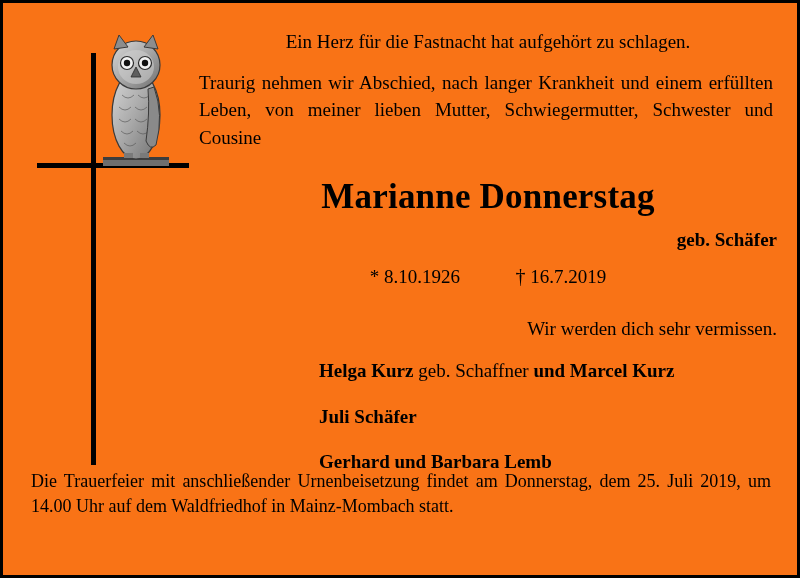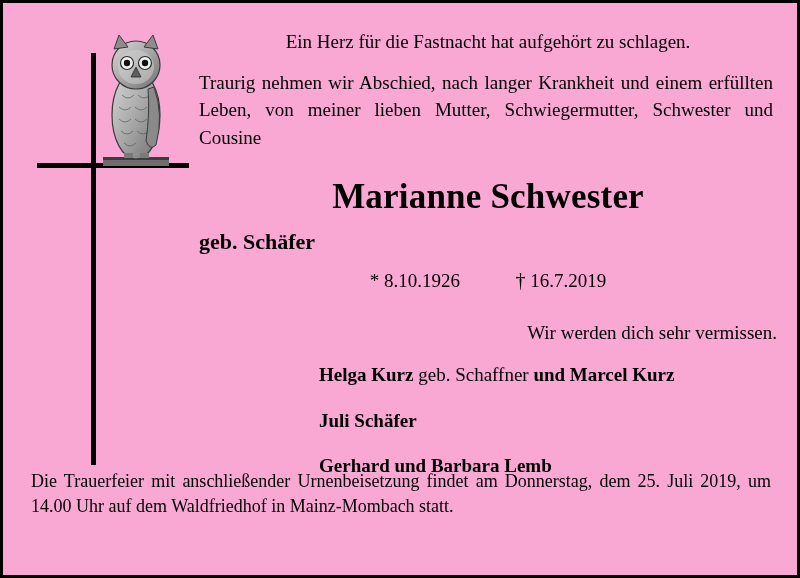--- a/index.html
+++ b/index.html
@@ -9,21 +9,21 @@
   }
   body {
     font-family: "Liberation Serif", serif;
     color: #000000;
   }
   .obituary {
     position: relative;
     width: 800px;
     height: 578px;
     box-sizing: border-box;
-    background: #f9a8d4;
+    background: #f97316;
     border: 3px solid #000000;
     overflow: hidden;
   }
 
   
   .emblem {
     position: absolute;
     left: 26px;
     top: 30px;
     width: 160px;
@@ -73,23 +73,23 @@
     margin: 0 4px 26px 0;
   }
   .name {
     font-size: 35px;
     font-weight: bold;
     text-align: center;
     letter-spacing: 0.2px;
     margin: 0 0 12px 0;
   }
   .maiden {
-    font-size: 22px;
+    font-size: 19px;
     font-weight: bold;
-    text-align: left;
+    text-align: right;
     margin: 0 0 14px 0;
   }
   .dates {
     font-size: 19px;
     font-weight: normal;
     text-align: center;
     margin: 0 0 30px 0;
   }
   .dates .date-gap {
     display: inline-block;
@@ -184,21 +184,21 @@
 
       <path d="M31 124 l-4 0 M35 124 l0 0" stroke="#3a3a3a" stroke-width="2"></path>
       <rect x="27" y="120" width="9" height="5" fill="#7a7a7a"></rect>
       <rect x="43" y="120" width="9" height="5" fill="#7a7a7a"></rect>
     </svg>
   </div>
 
   <div class="content">
     <p class="lead">Ein Herz für die Fastnacht hat aufgehört zu schlagen.</p>
     <p class="intro">Traurig nehmen wir Abschied, nach langer Krankheit und einem erfüllten Leben, von meiner lieben Mutter, Schwiegermutter, Schwester und Cousine</p>
-    <h1 class="name">Marianne Schwester</h1>
+    <h1 class="name">Marianne Donnerstag</h1>
     <p class="maiden">geb. Schäfer</p>
     <p class="dates">
       <span>*</span>
       <span>8.10.1926</span>
       <span class="date-gap"></span>
       <span class="dagger">†</span>
       <span>16.7.2019</span>
     </p>
     <p class="farewell">Wir werden dich sehr vermissen.</p>
     <div class="mourners">

